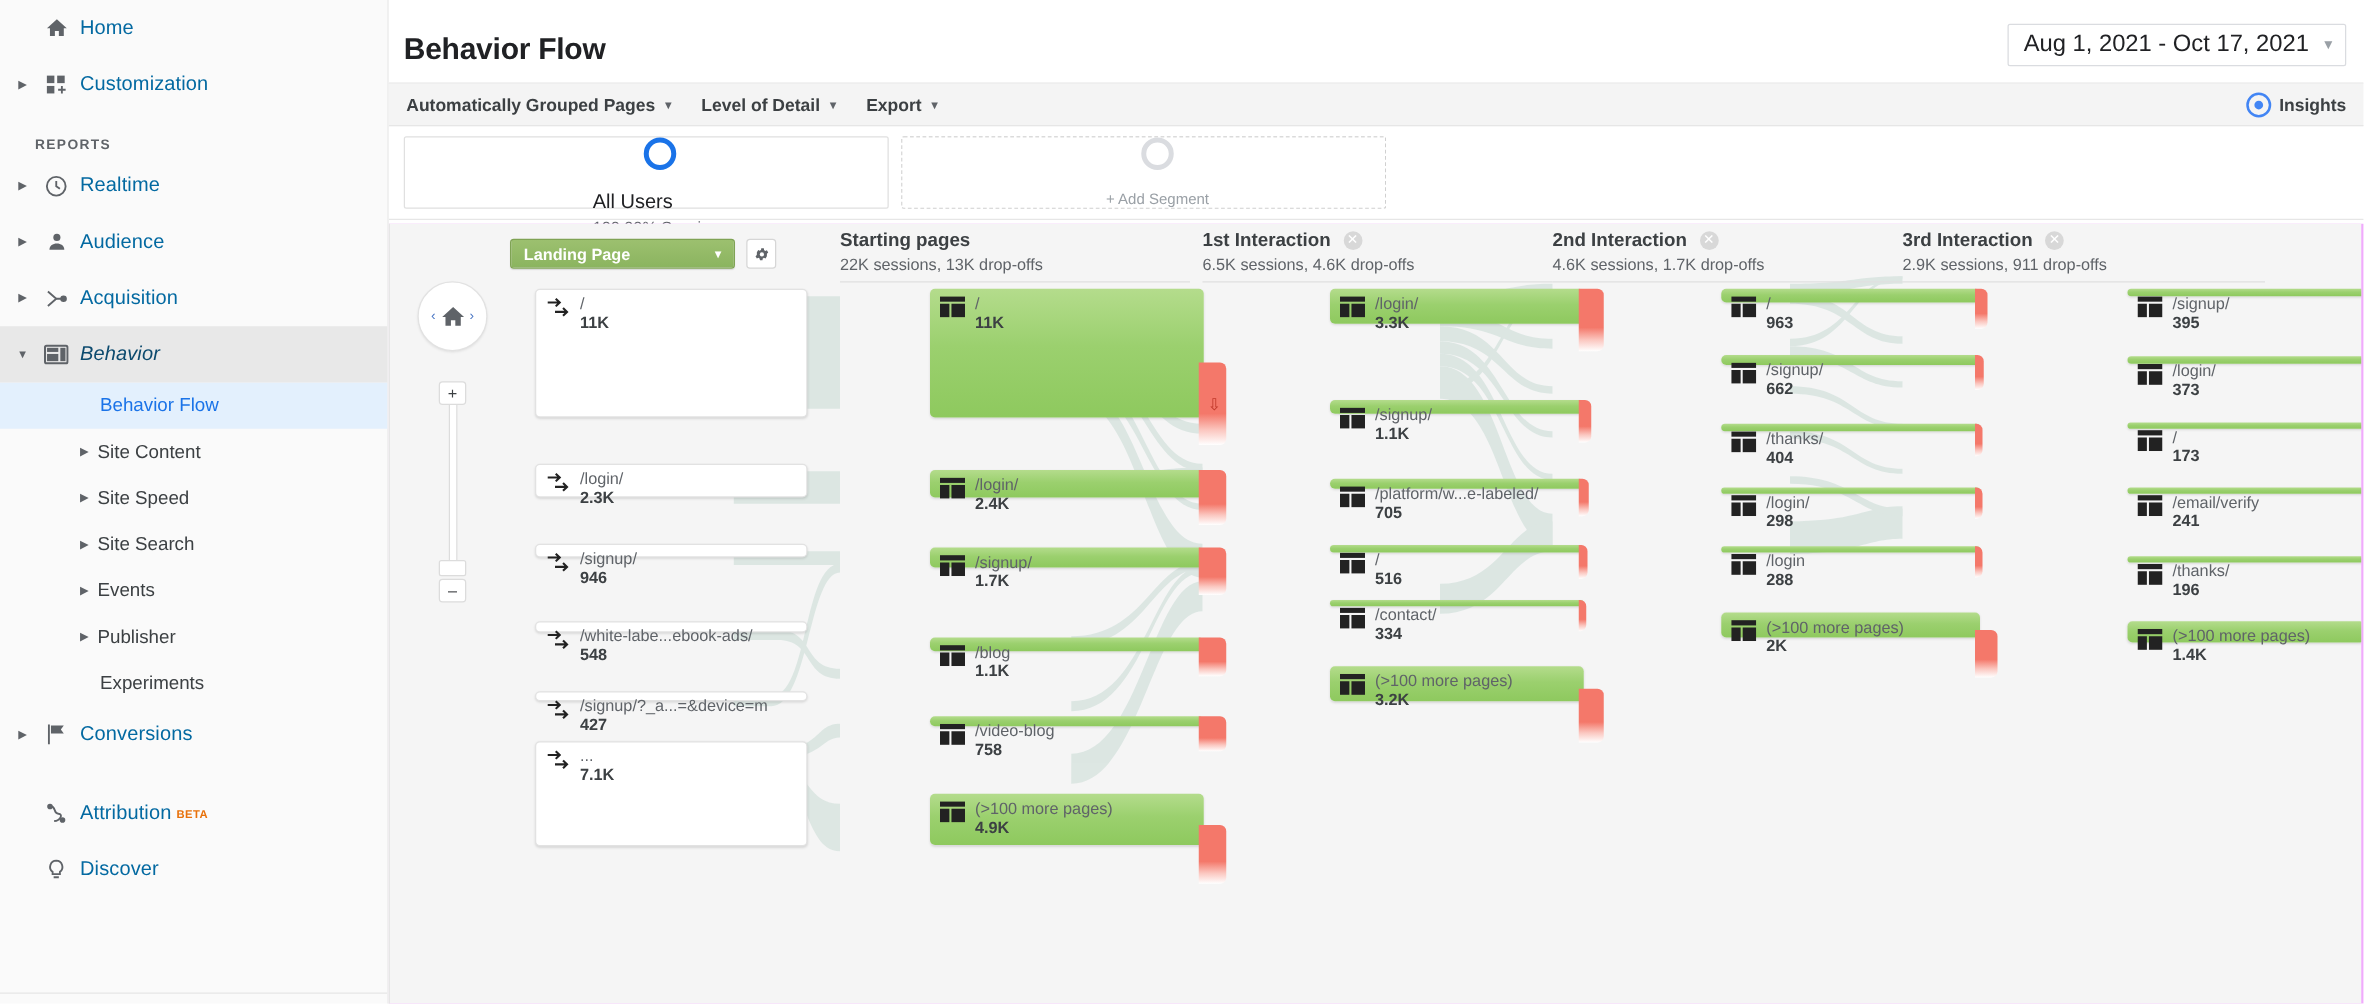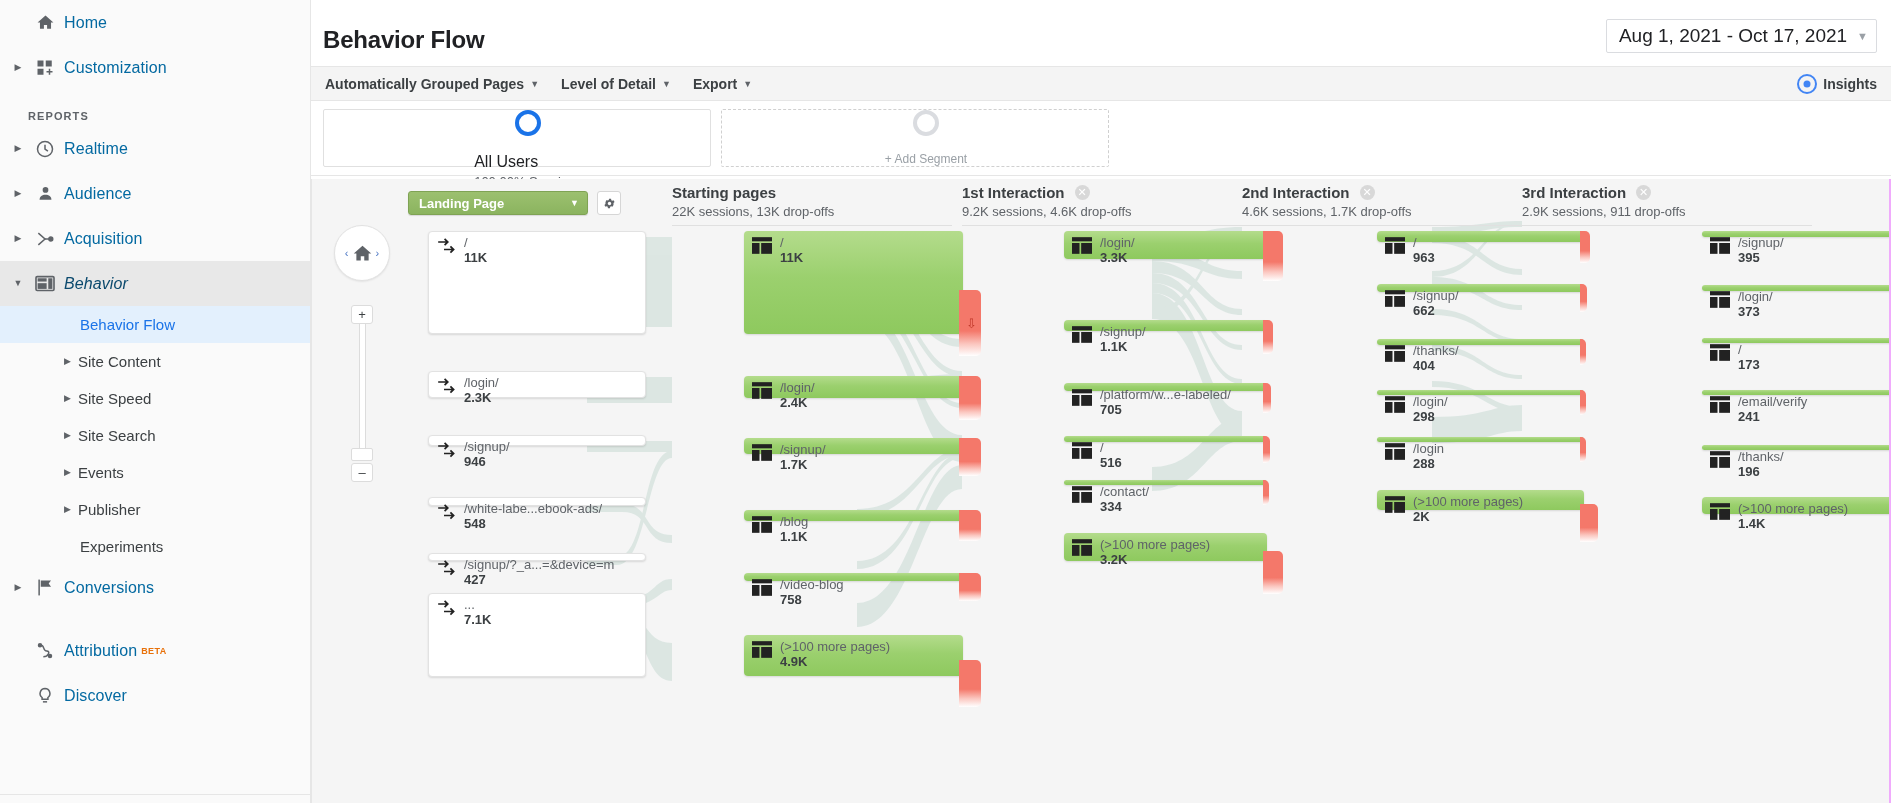--- a/index.html
+++ b/index.html
@@ -506,21 +506,21 @@
           </div>
           <div class="ch-sub">22K sessions, 13K drop-offs</div>
         </div>
         <div class="col-rule" style="left:360px; top:46px; width:280px;"></div>
 
         <div class="col-head" style="left:650px; top:5px;">
           <div class="ch-title">
             <span>1st Interaction</span>
             <span class="ch-x">✕</span>
           </div>
-          <div class="ch-sub">9.2K sessions, 4.6K drop-offs</div>
+          <div class="ch-sub">6.5K sessions, 4.6K drop-offs</div>
         </div>
         <div class="col-rule" style="left:650px; top:46px; width:280px;"></div>
 
         <div class="col-head" style="left:930px; top:5px;">
           <div class="ch-title">
             <span>2nd Interaction</span>
             <span class="ch-x">✕</span>
           </div>
           <div class="ch-sub">4.6K sessions, 1.7K drop-offs</div>
         </div>

